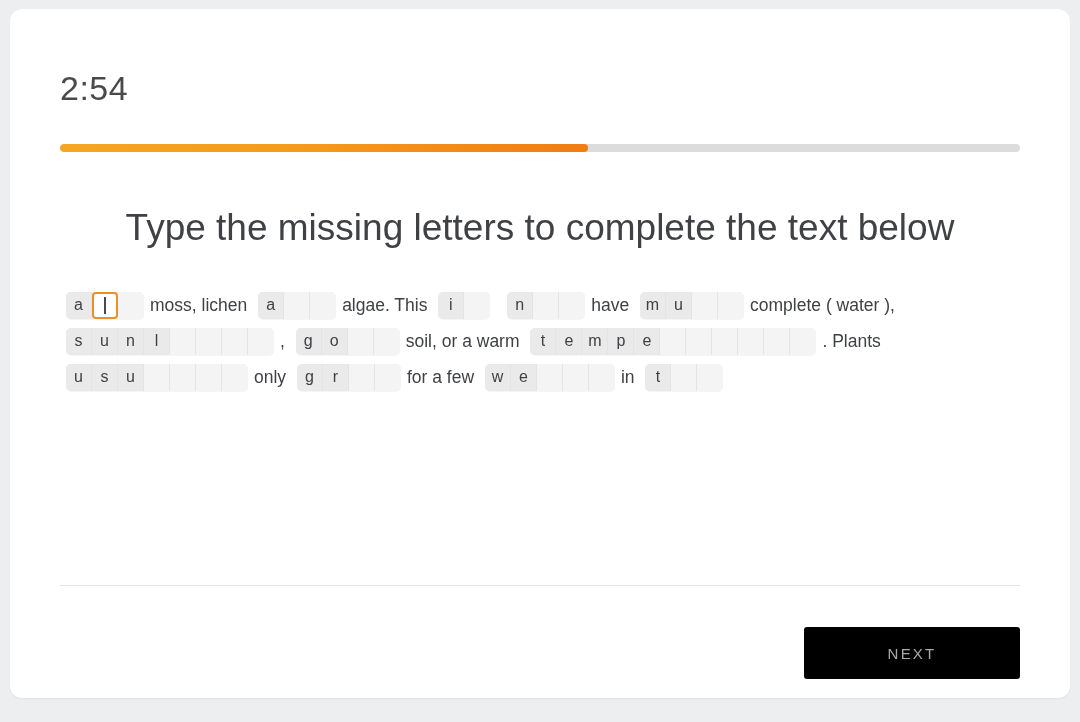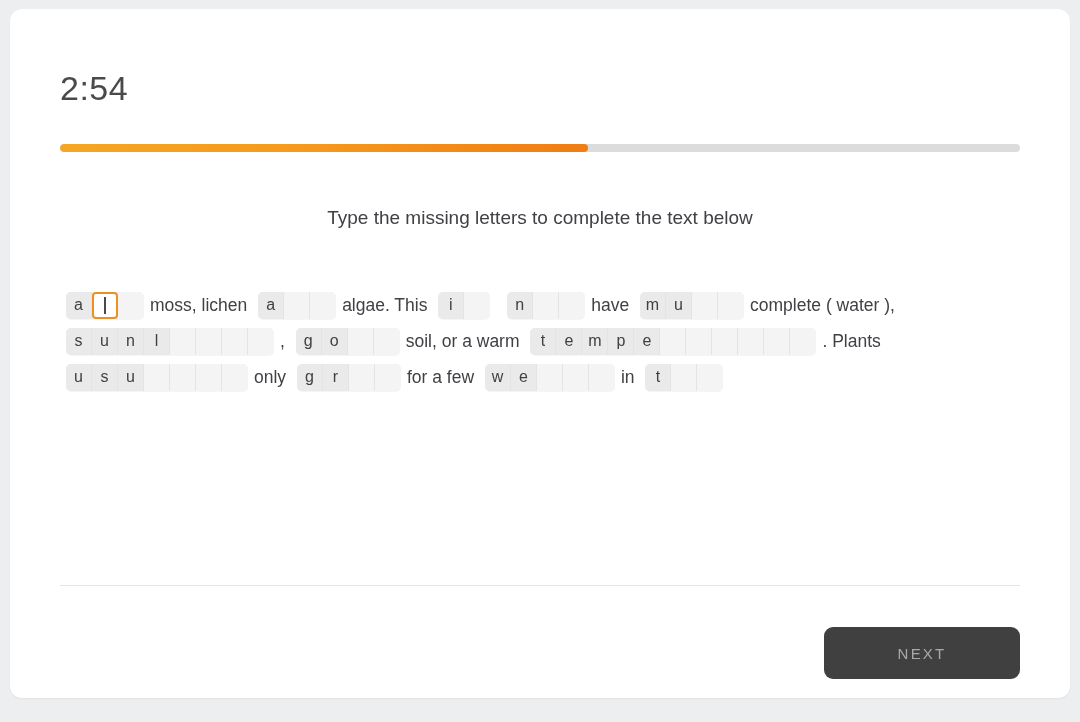--- a/index.html
+++ b/index.html
@@ -66,21 +66,21 @@
     background: linear-gradient(90deg, #f5a623 0%, #f59a1c 45%, #f07d12 100%);
   }
 
   
   .heading {
     position: absolute;
     left: 0;
     right: 0;
     top: 198px;
     text-align: center;
-    font-size: 19px;
+    font-size: 37px;
     color: #3f4145;
     font-weight: 400;
   }
 
   
   .exercise {
     position: absolute;
     left: 0;
     right: 0;
     top: 278px;
@@ -157,25 +157,25 @@
     top: 576px;
     height: 1px;
     background: #e6e6e6;
   }
 
   
   .next-btn {
     position: absolute;
     right: 0;
     top: 618px;
-    width: 196px;
+    width: 216px;
     height: 52px;
-    background: #404040;
+    background: #000000;
     border: none;
-    border-radius: 9px;
+    border-radius: 3px;
     color: #a8a9ab;
     font-size: 15px;
     letter-spacing: 2.2px;
     font-family: "Liberation Sans", sans-serif;
     cursor: default;
   }
 </style>
 </head>
 <body>
 

